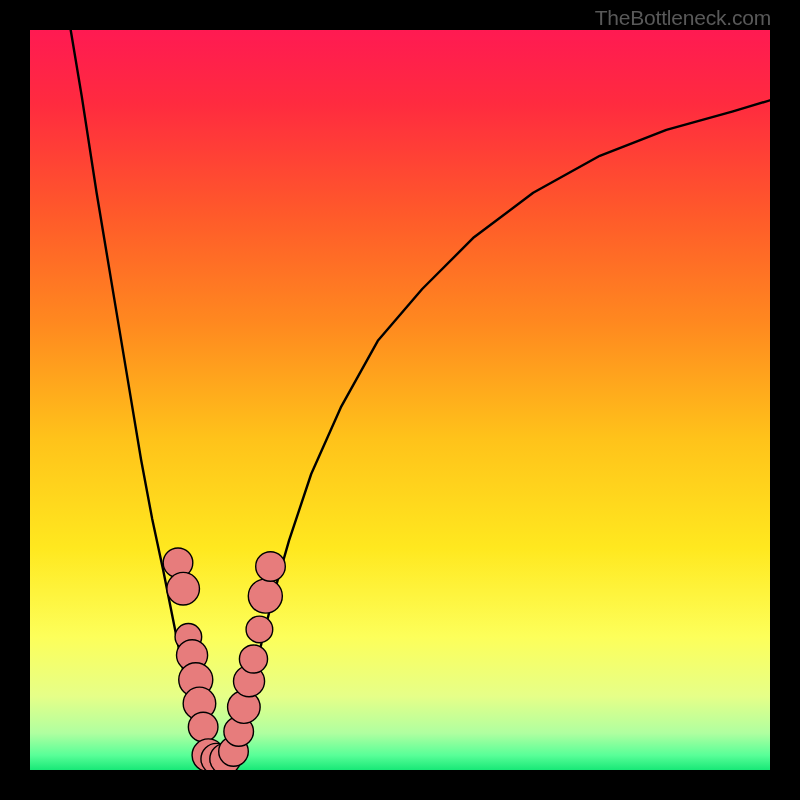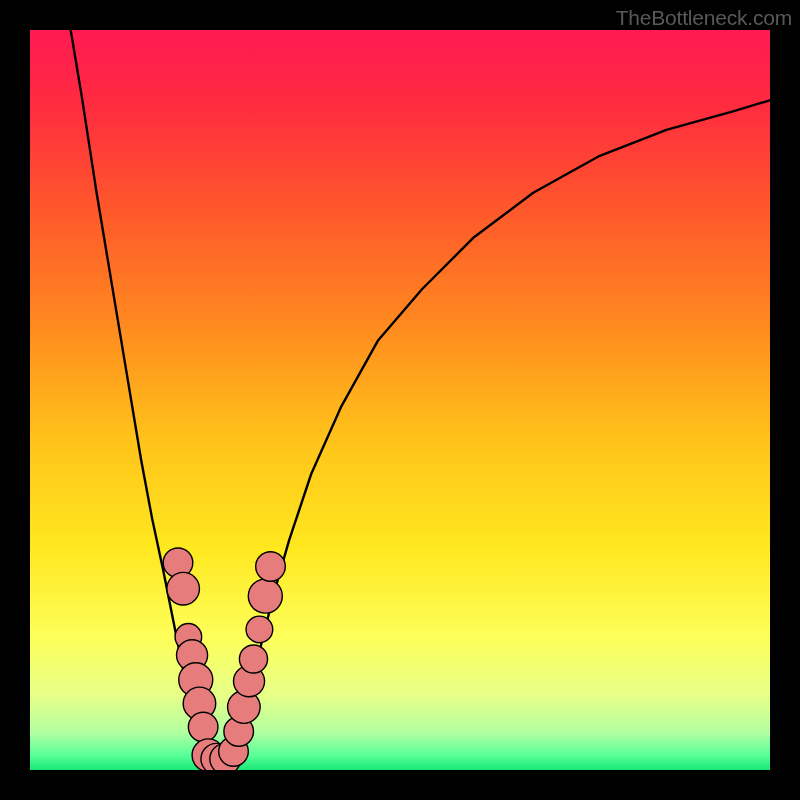--- a/index.html
+++ b/index.html
@@ -13,21 +13,21 @@
     .plot-area {
       position: absolute;
       top: 30px;
       left: 30px;
       width: 740px;
       height: 740px;
     }
     .watermark {
       position: absolute;
       top: 6px;
-      right: 8px;
+      right: 29px;
       color: #595959;
       font-size: 21px;
       font-weight: 500;
       letter-spacing: -0.2px;
     }
     svg { display: block; }
   </style>
 </head>
 <body>
 

